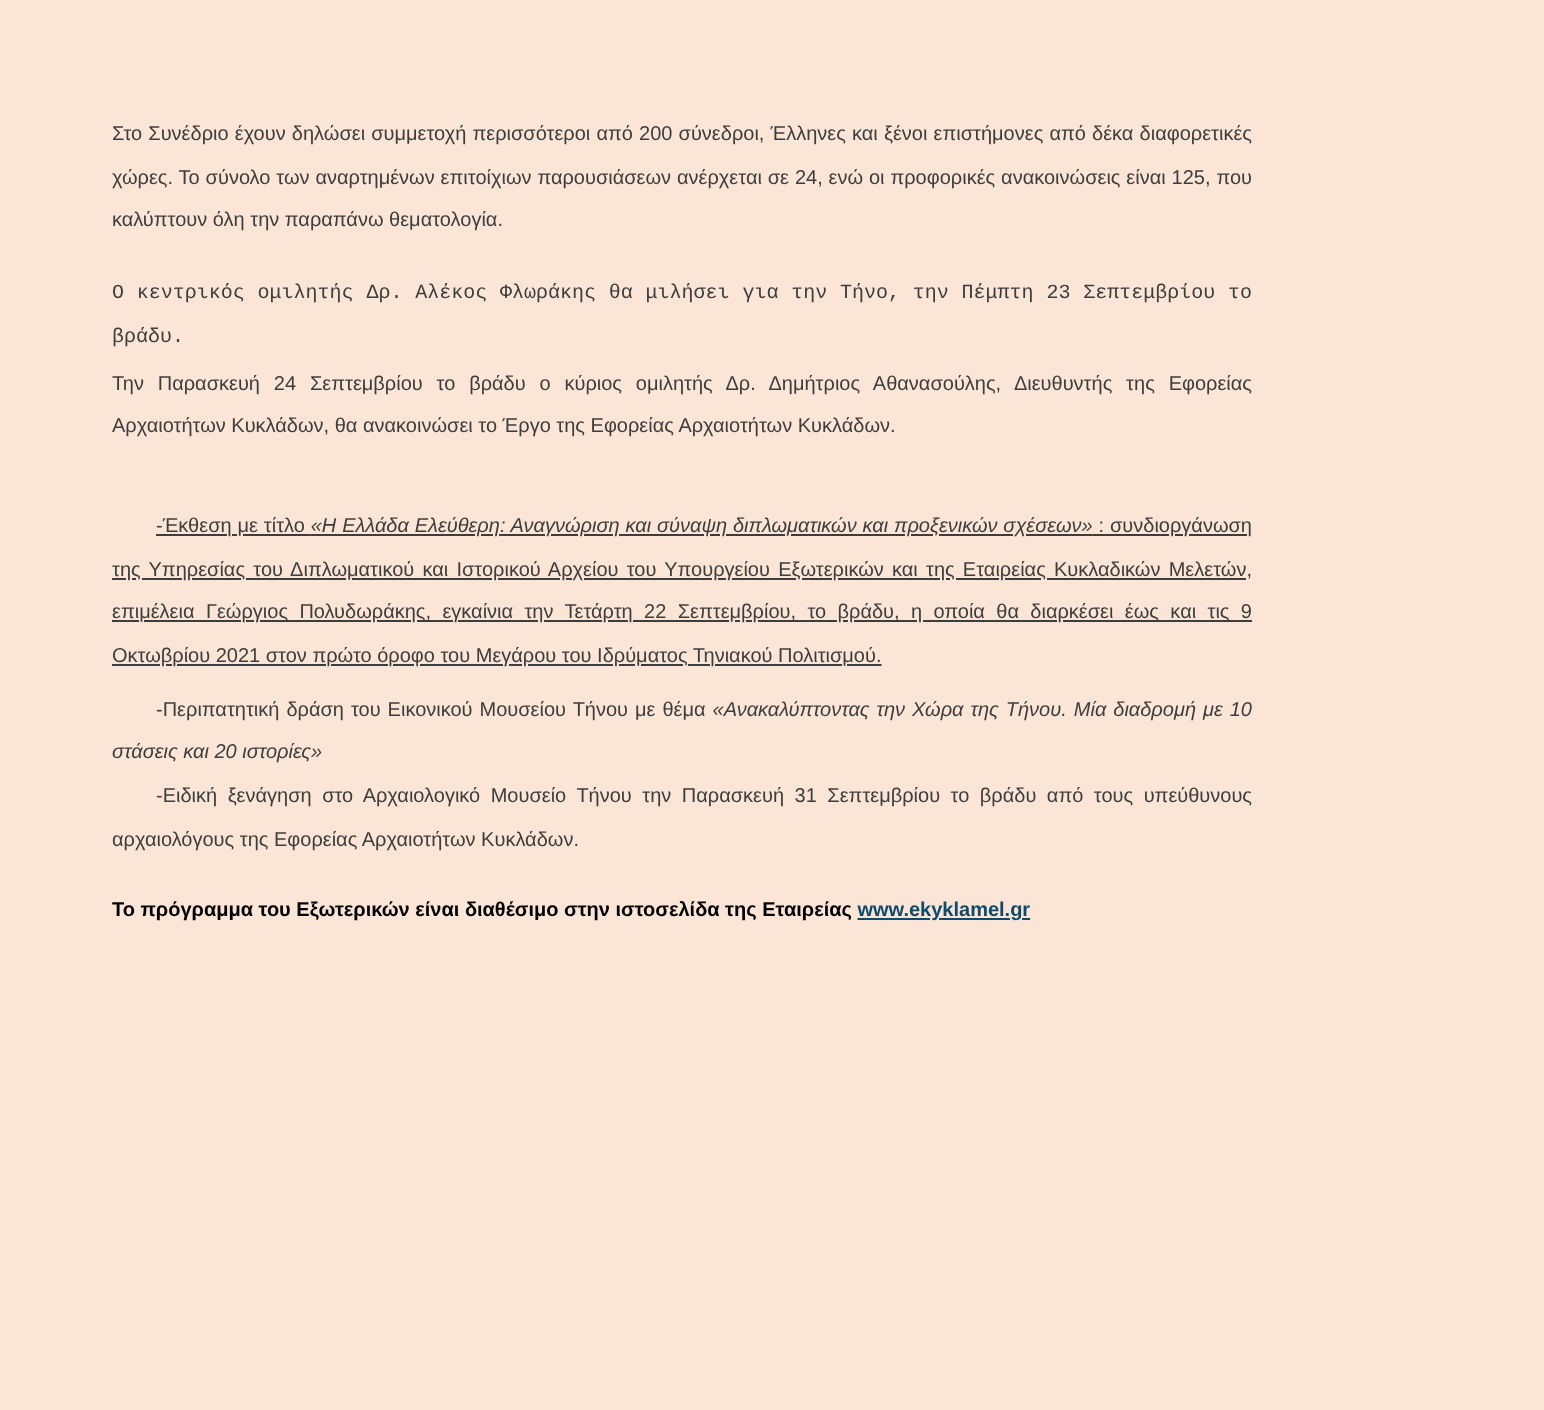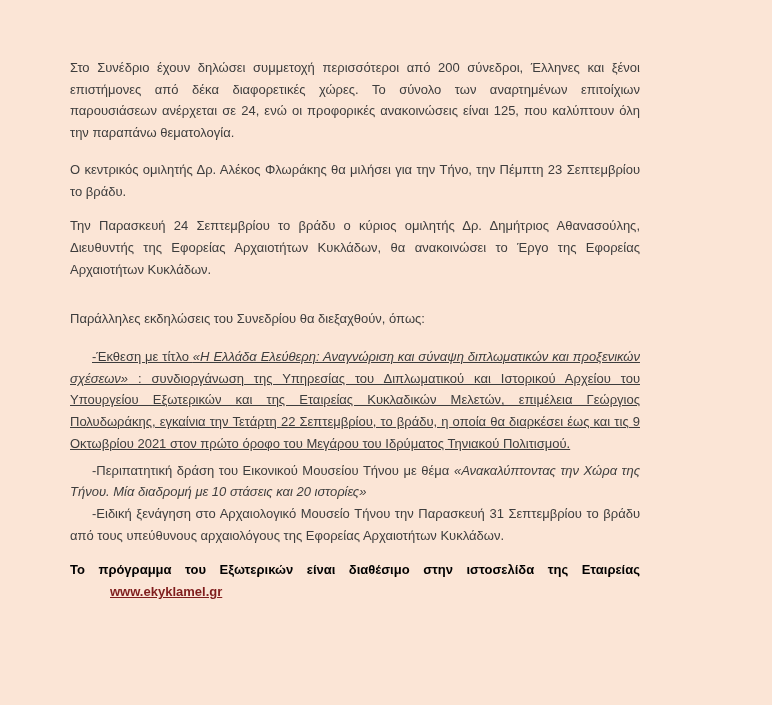--- a/index.html
+++ b/index.html
@@ -6,59 +6,57 @@
     margin: 0;
     padding: 0;
     width: 772px;
     height: 705px;
     background: #fbe5d6;
     overflow: hidden;
   }
   .page {
     box-sizing: content-box;
     width: 570px;
-    padding: 57px 99px 0 70px;
+    padding: 57px 99px 0 56px;
     font-family: "Liberation Sans", "DejaVu Sans", sans-serif;
-    font-size: 13px;
+    font-size: 10px;
     line-height: 21.7px;
     color: #3d3d3d;
     letter-spacing: 0px;
   }
   p {
     margin: 0;
     text-align: justify;
   }
   p.intro      { margin-bottom: 15px; }
-  p.keynote1   { margin-bottom: 13px;  }
+  p.keynote1   { margin-bottom: 1px; font-family: Liberation Mono, monospace;  }
   p.keynote2   { margin-bottom: 28px; }
   p.heading    { margin-bottom: 16px; }
   p.exhibition { margin-bottom: 5px;  text-indent: 22px; text-decoration: underline; }
   p.walking    { text-indent: 22px; }
   p.guided     { margin-bottom: 13px; text-indent: 22px; }
   p.program    { margin-bottom: 0; font-weight: bold; color: #000000; }
   em { font-style: italic; }
   a.site-link {
-    color: #7f1d1d;
+    color: #0c4a6e;
     font-weight: bold;
     text-decoration: underline;
-    margin-left: 40px;
   }
 </style>
 </head>
 <body>
 
 <div class="page">
 
   <p class="intro">Στο Συνέδριο έχουν δηλώσει συμμετοχή περισσότεροι από 200 σύνεδροι, Έλληνες και ξένοι επιστήμονες από δέκα διαφορετικές χώρες. Το σύνολο των αναρτημένων επιτοίχιων παρουσιάσεων ανέρχεται σε 24, ενώ οι προφορικές ανακοινώσεις είναι 125, που καλύπτουν όλη την παραπάνω θεματολογία.</p>
 
   <p class="keynote1">Ο κεντρικός ομιλητής Δρ. Αλέκος Φλωράκης θα μιλήσει για την Τήνο, την Πέμπτη 23 Σεπτεμβρίου το βράδυ.</p>
 
   <p class="keynote2">Την Παρασκευή 24 Σεπτεμβρίου το βράδυ ο κύριος ομιλητής Δρ. Δημήτριος Αθανασούλης, Διευθυντής της Εφορείας Αρχαιοτήτων Κυκλάδων, θα ανακοινώσει το Έργο της Εφορείας Αρχαιοτήτων Κυκλάδων.</p>
 
-  <p class="heading">Παράλληλες εκδηλώσεις του Συνεδρίου θα διεξαχθούν, όπως:</p>
 
   <p class="exhibition"><span>-Έκθεση με τίτλο </span><em>«Η Ελλάδα Ελεύθερη: Αναγνώριση και σύναψη διπλωματικών και προξενικών σχέσεων»</em><span> : συνδιοργάνωση της Υπηρεσίας του Διπλωματικού και Ιστορικού Αρχείου του Υπουργείου Εξωτερικών και της Εταιρείας Κυκλαδικών Μελετών, επιμέλεια Γεώργιος Πολυδωράκης, εγκαίνια την Τετάρτη 22 Σεπτεμβρίου, το βράδυ, η οποία θα διαρκέσει έως και τις 9 Οκτωβρίου 2021 στον πρώτο όροφο του Μεγάρου του Ιδρύματος Τηνιακού Πολιτισμού.</span></p>
 
   <p class="walking"><span>-Περιπατητική δράση του Εικονικού Μουσείου Τήνου με θέμα </span><em>«Ανακαλύπτοντας την Χώρα της Τήνου. Μία διαδρομή με 10 στάσεις και 20 ιστορίες»</em></p>
 
   <p class="guided">-Ειδική ξενάγηση στο Αρχαιολογικό Μουσείο Τήνου την Παρασκευή 31 Σεπτεμβρίου το βράδυ από τους υπεύθυνους αρχαιολόγους της Εφορείας Αρχαιοτήτων Κυκλάδων.</p>
 
   <p class="program"><span>Το πρόγραμμα του Εξωτερικών είναι διαθέσιμο στην ιστοσελίδα της Εταιρείας </span><a class="site-link" href="#">www.ekyklamel.gr</a></p>
 
 </div>

